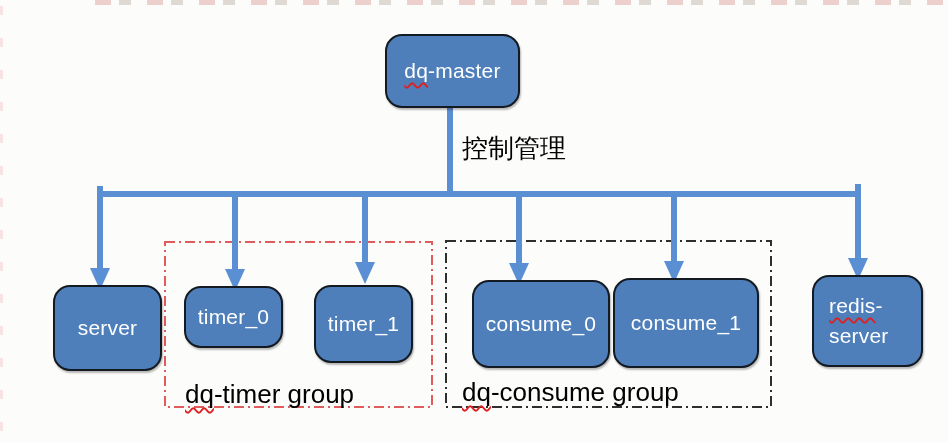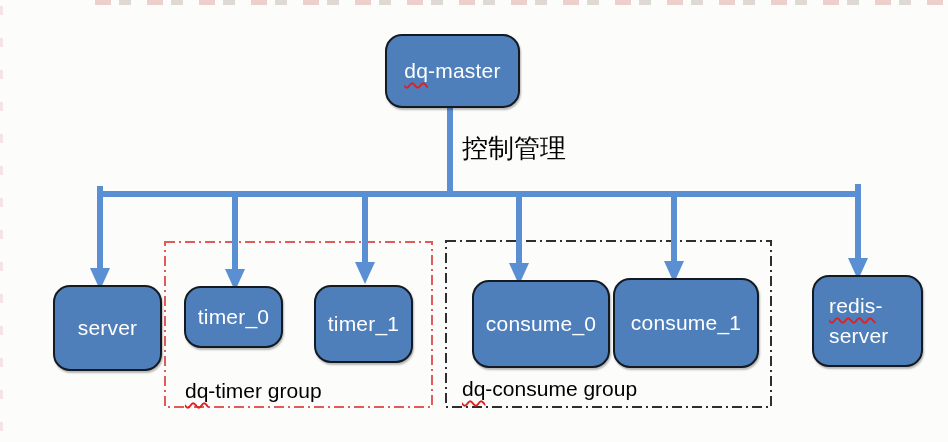--- a/index.html
+++ b/index.html
@@ -51,21 +51,21 @@
     border-radius:17px;
     color:var(--node-text);
     display:flex;align-items:center;justify-content:center;
     font-size:21px;letter-spacing:.2px;
     box-shadow:1px 2px 2px rgba(0,0,0,.28);
   }
   .node.redis{justify-content:flex-start;padding-left:15px;line-height:30px;}
   
   .flabel{position:absolute;color:var(--label-text);white-space:nowrap;}
   .edge-label{font-size:26px;font-weight:400;}
-  .group-label{font-size:21px;}
+  .group-label{font-size:26px;}
   .sq{
     text-decoration-line:underline;
     text-decoration-style:wavy;
     text-decoration-color:var(--squiggle);
     text-decoration-thickness:1.5px;
     text-underline-offset:4px;
     text-decoration-skip-ink:none;
   }
 </style>
 </head>

